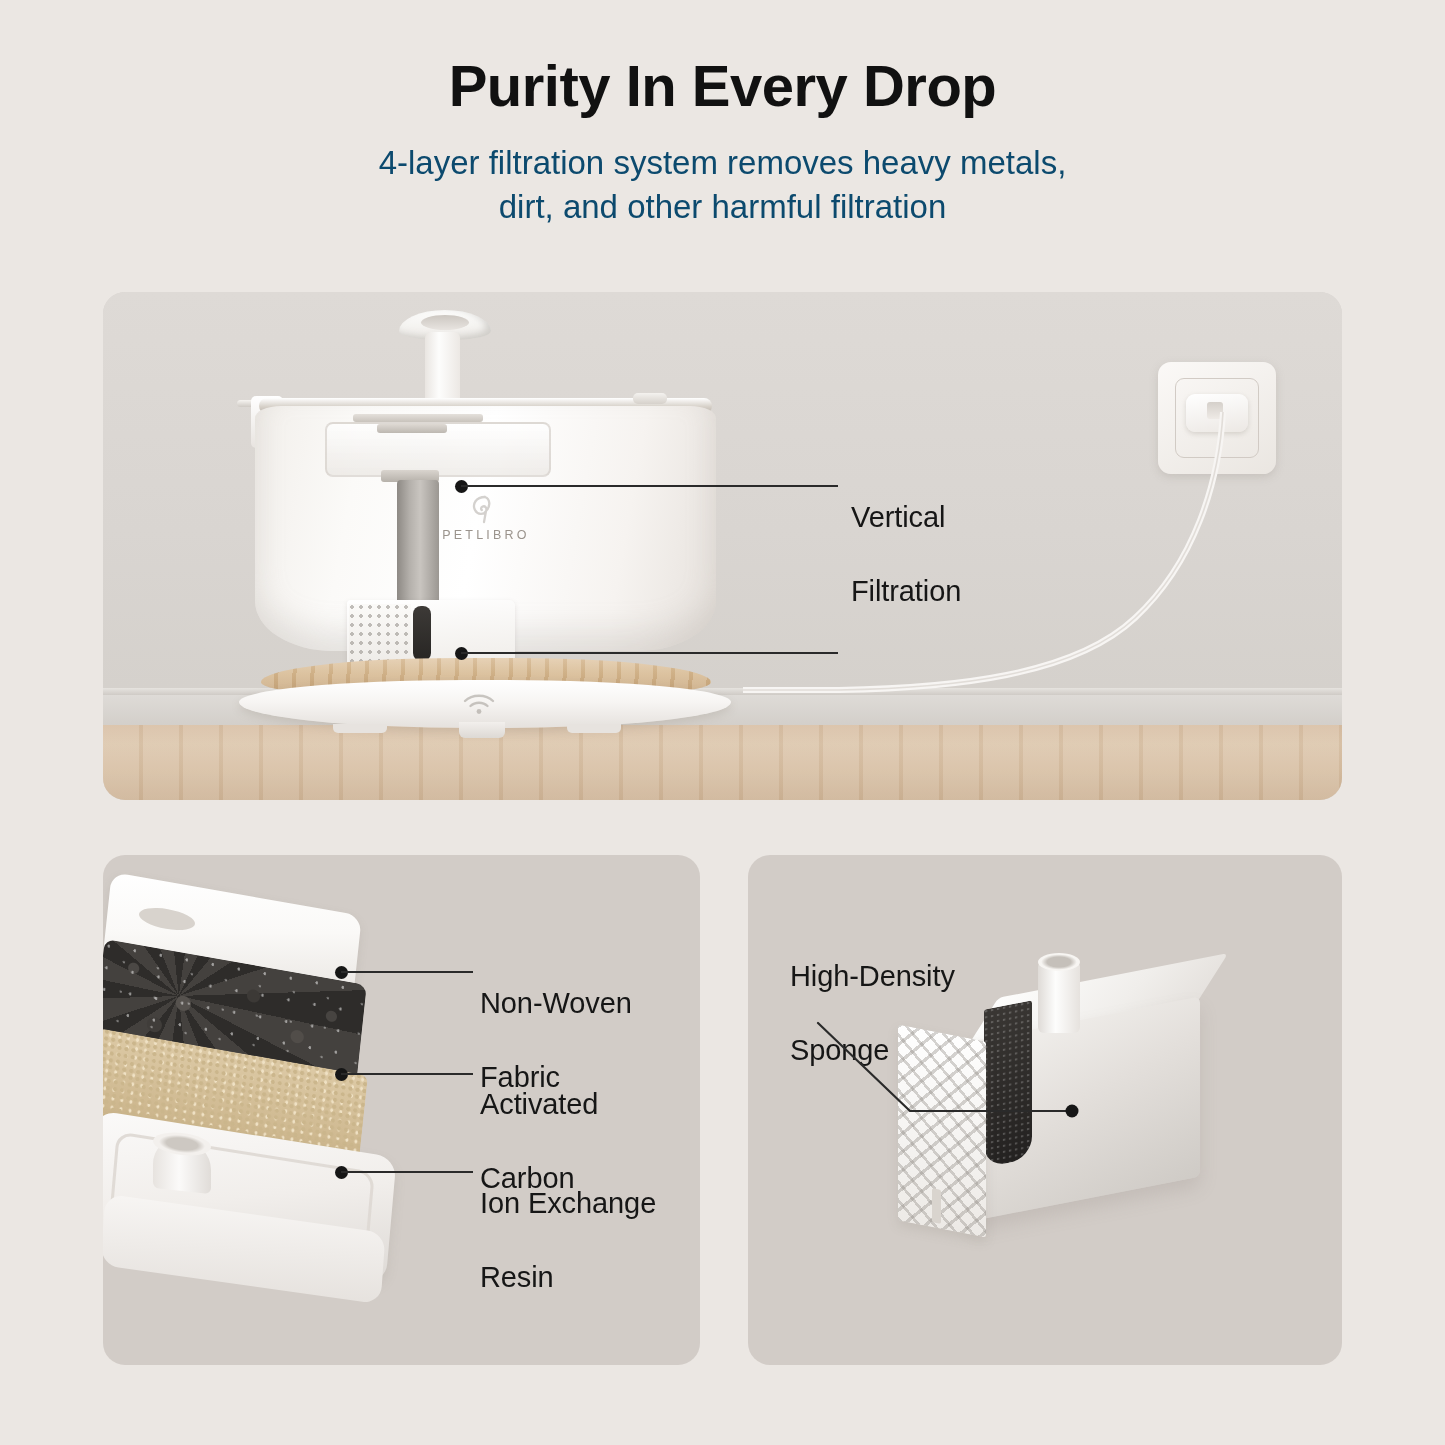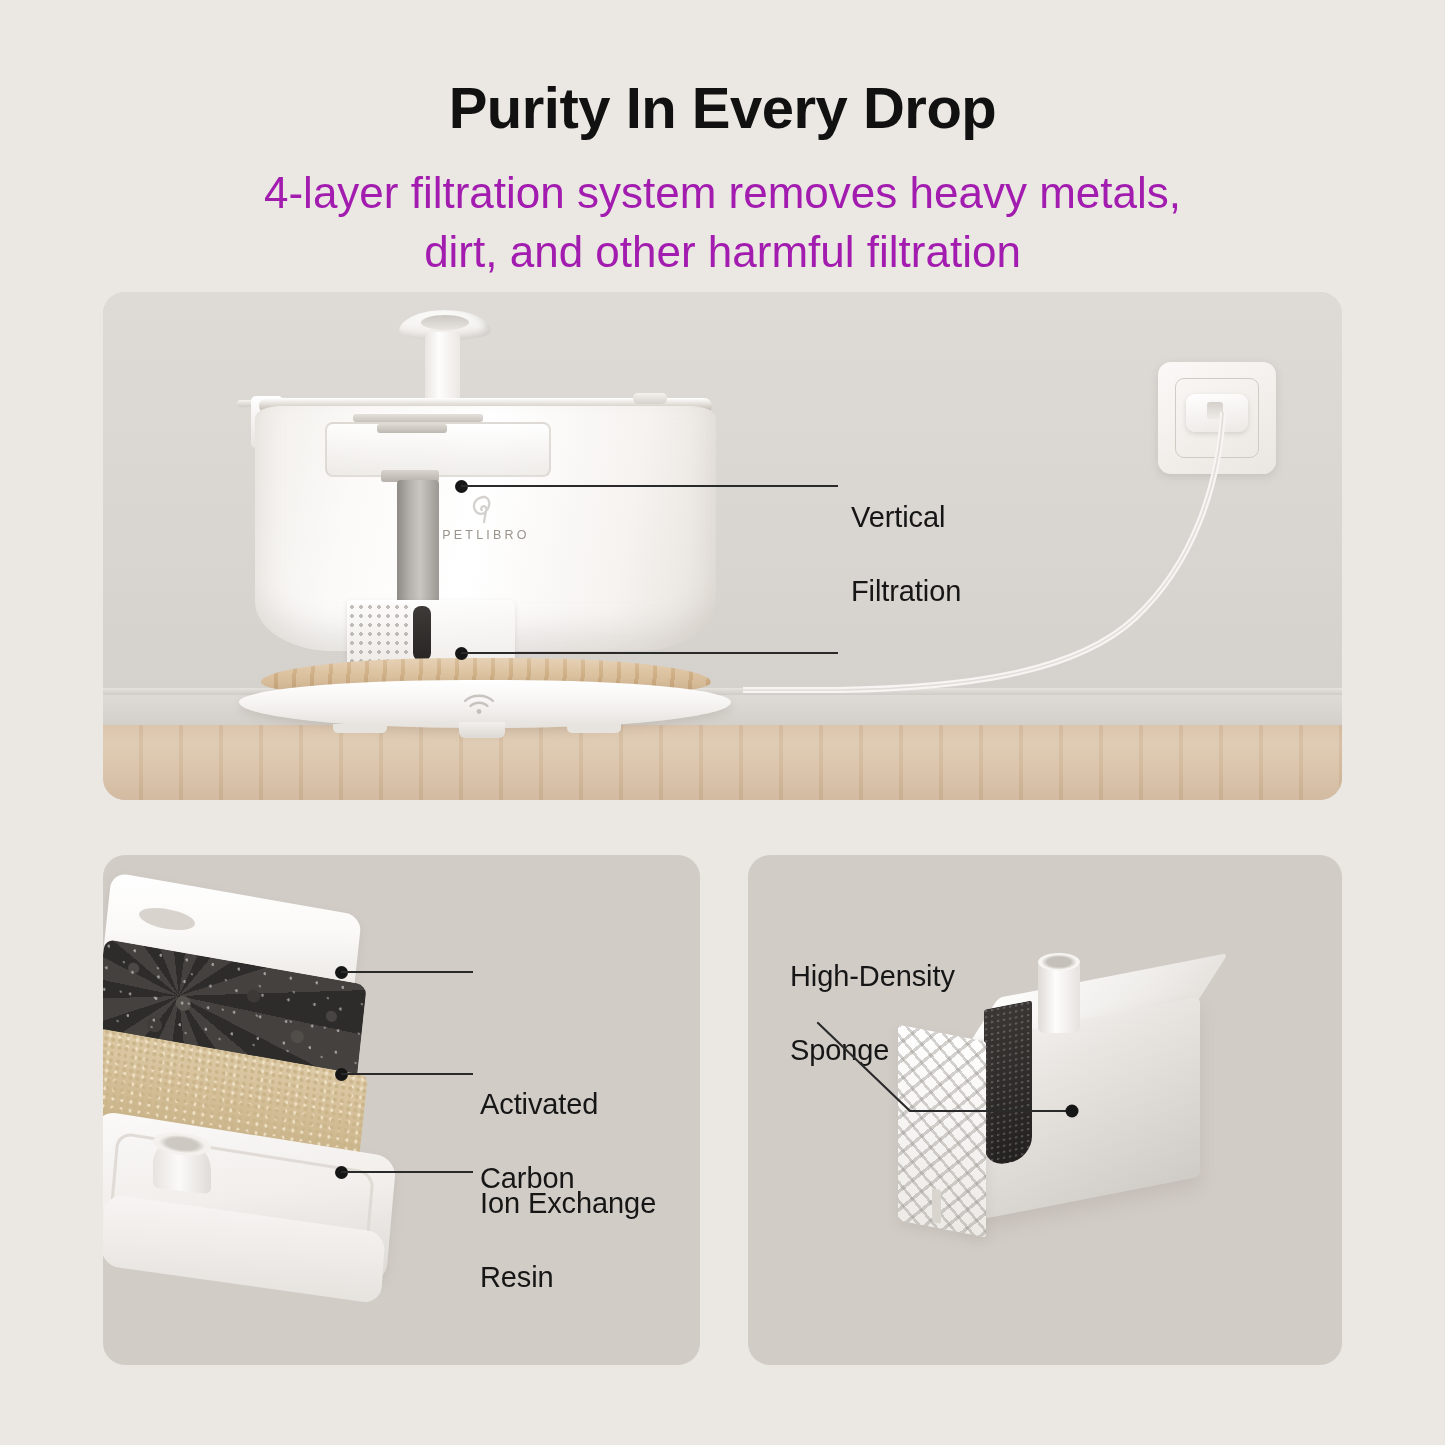--- a/index.html
+++ b/index.html
@@ -10,24 +10,24 @@
     font-family:"Liberation Sans", sans-serif;
     color:#1a1a1a;
     position:relative;
     overflow:hidden;
   }
 
   
   .header { position:absolute; left:0; top:0; width:1445px; text-align:center; }
   .title {
     font-size:58px; font-weight:bold; letter-spacing:-0.5px;
-    color:#111111; margin-top:78px; line-height:1.05;
+    color:#111111; margin-top:56px; line-height:1.05;
   }
   .subtitle {
-    font-size:44px; font-weight:400; color:#a21caf;
+    font-size:33px; font-weight:400; color:#0c4a6e;
     line-height:1.35; margin-top:24px;
   }
   .subtitle .sub-line { display:block; }
 
   
   .panel { position:absolute; border-radius:22px; overflow:hidden; }
 
   .panel-top    { left:103px; top:292px;  width:1239px; height:508px; background:#d8d4d0; }
   .panel-left   { left:103px; top:855px;  width:597px;  height:510px; background:#d2ccc7; }
   .panel-right  { left:748px; top:855px;  width:594px;  height:510px; background:#d2ccc7; }
@@ -437,20 +437,24 @@
     <div class="tray-rim"></div>
     <div class="tray-tube"></div>
     <div class="tray-tube-top"></div>
     <div class="tray-lower"></div>
   </div>
 
   <div class="leader" style="left:232px; top:116px;">
     <div class="leader-dot" style="left:0; top:-5px;"></div>
     <div class="leader-line" style="left:6px; top:0; width:132px;"></div>
   </div>
+  <div class="callout-label" style="left:377px; top:93px;">
+    <div>Non-Woven</div>
+    <div>Fabric</div>
+  </div>
 
   <div class="leader" style="left:232px; top:218px;">
     <div class="leader-dot" style="left:0; top:-5px;"></div>
     <div class="leader-line" style="left:6px; top:0; width:132px;"></div>
   </div>
   <div class="callout-label" style="left:377px; top:194px;">
     <div>Activated</div>
     <div>Carbon</div>
   </div>
 

